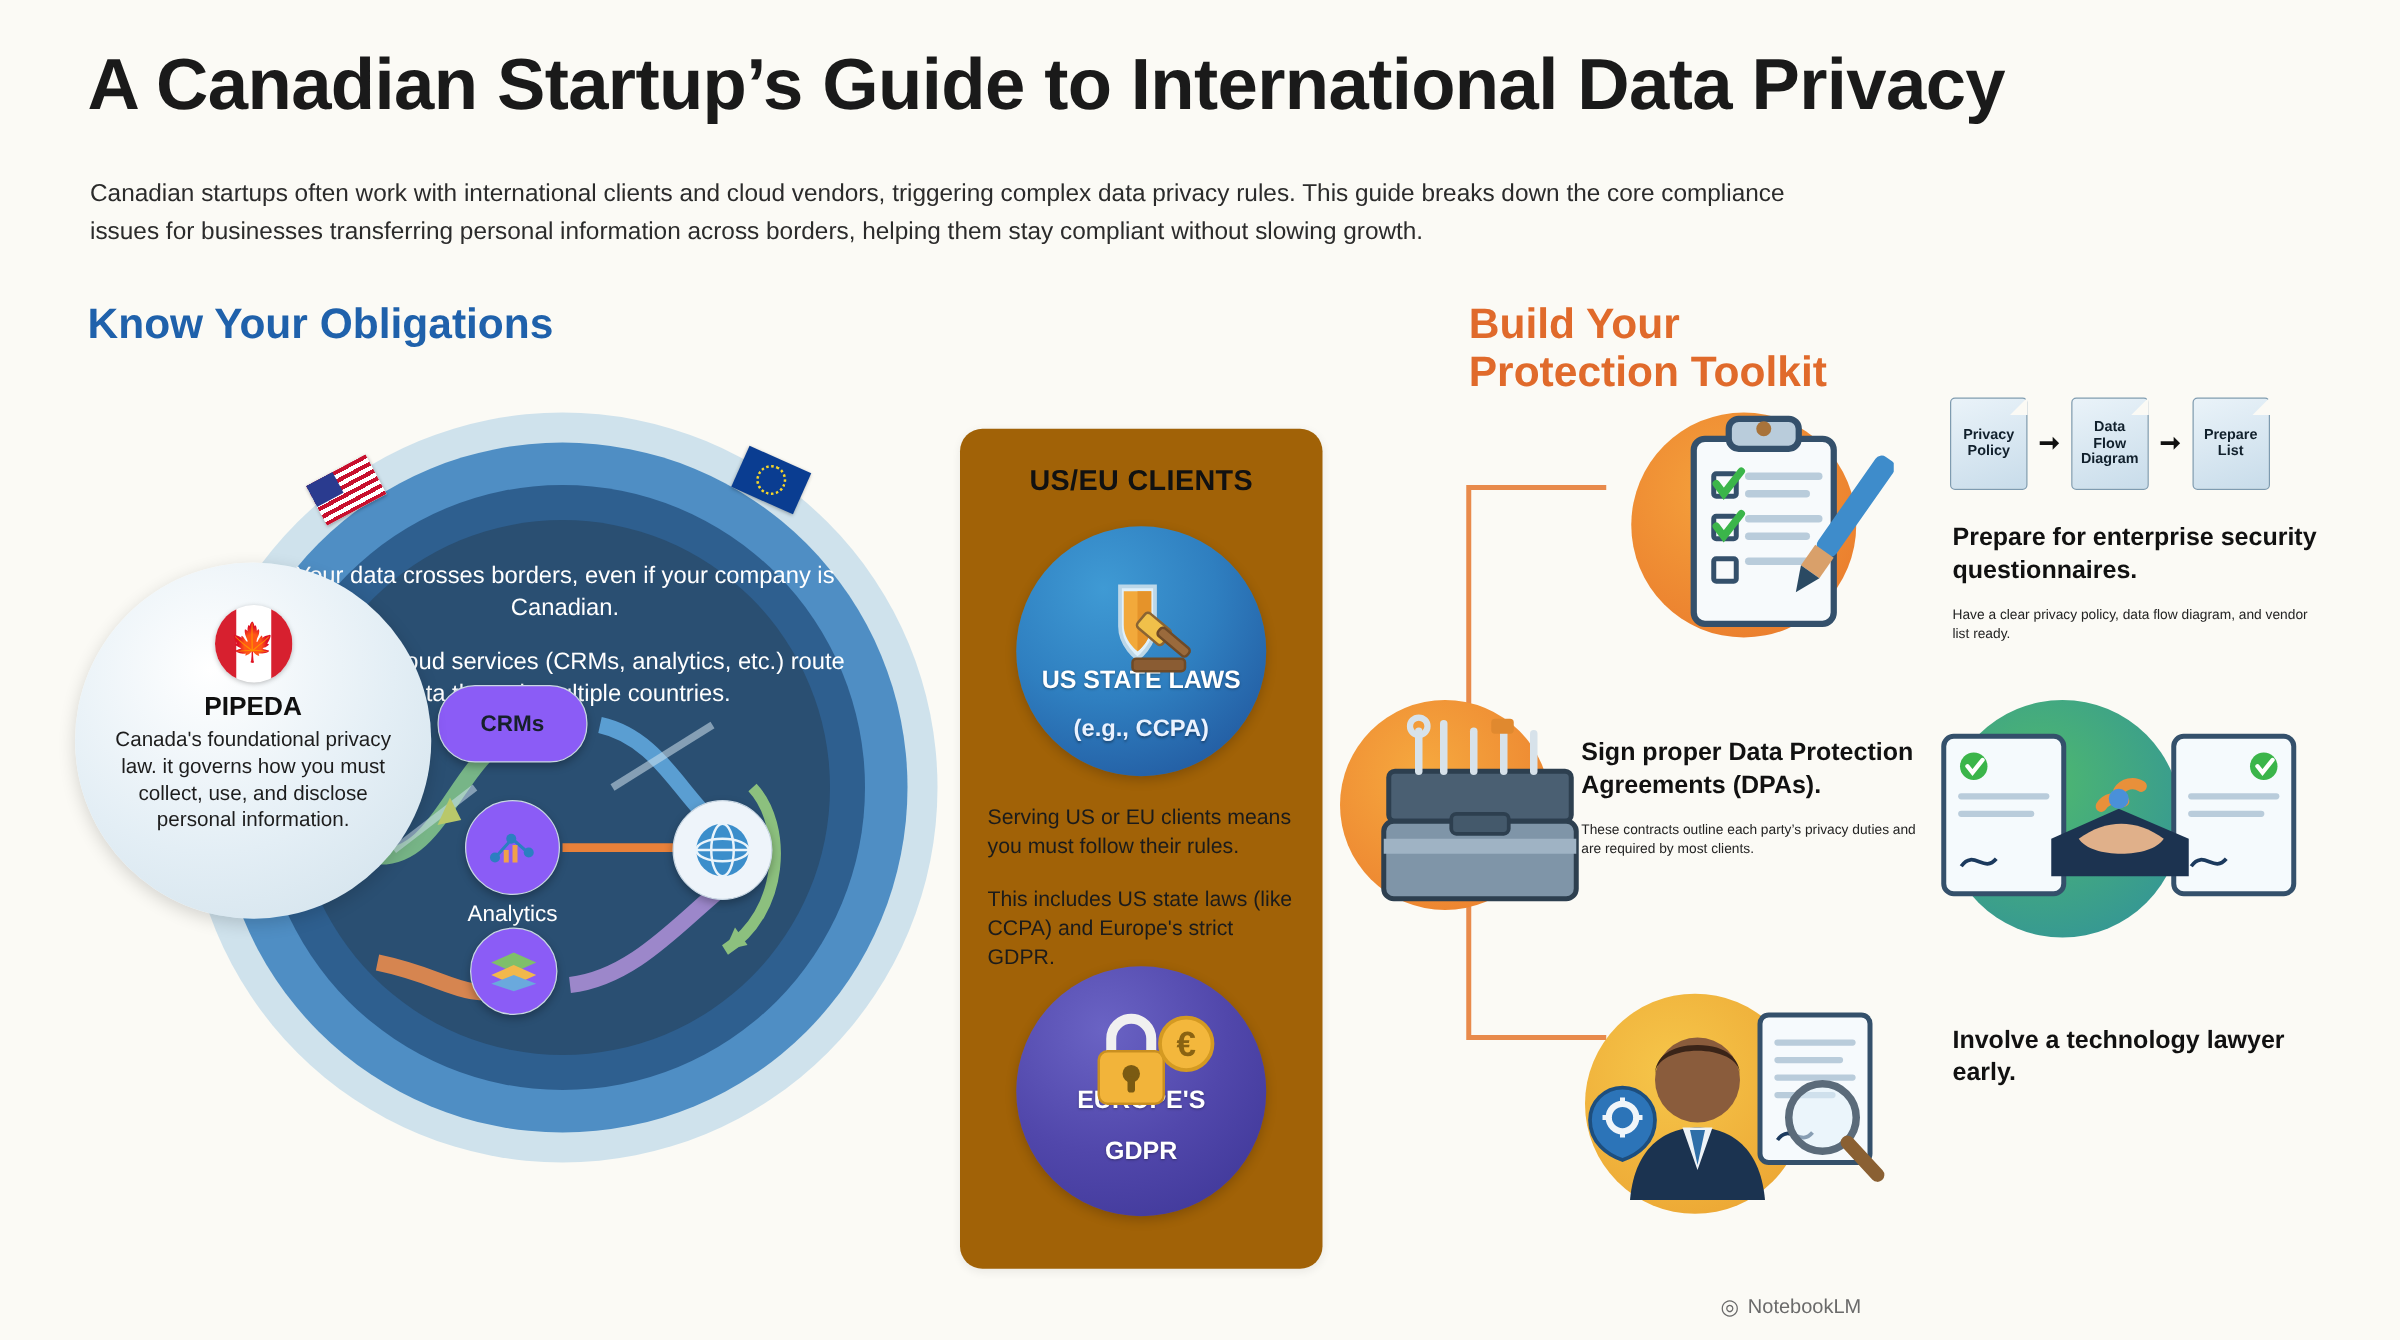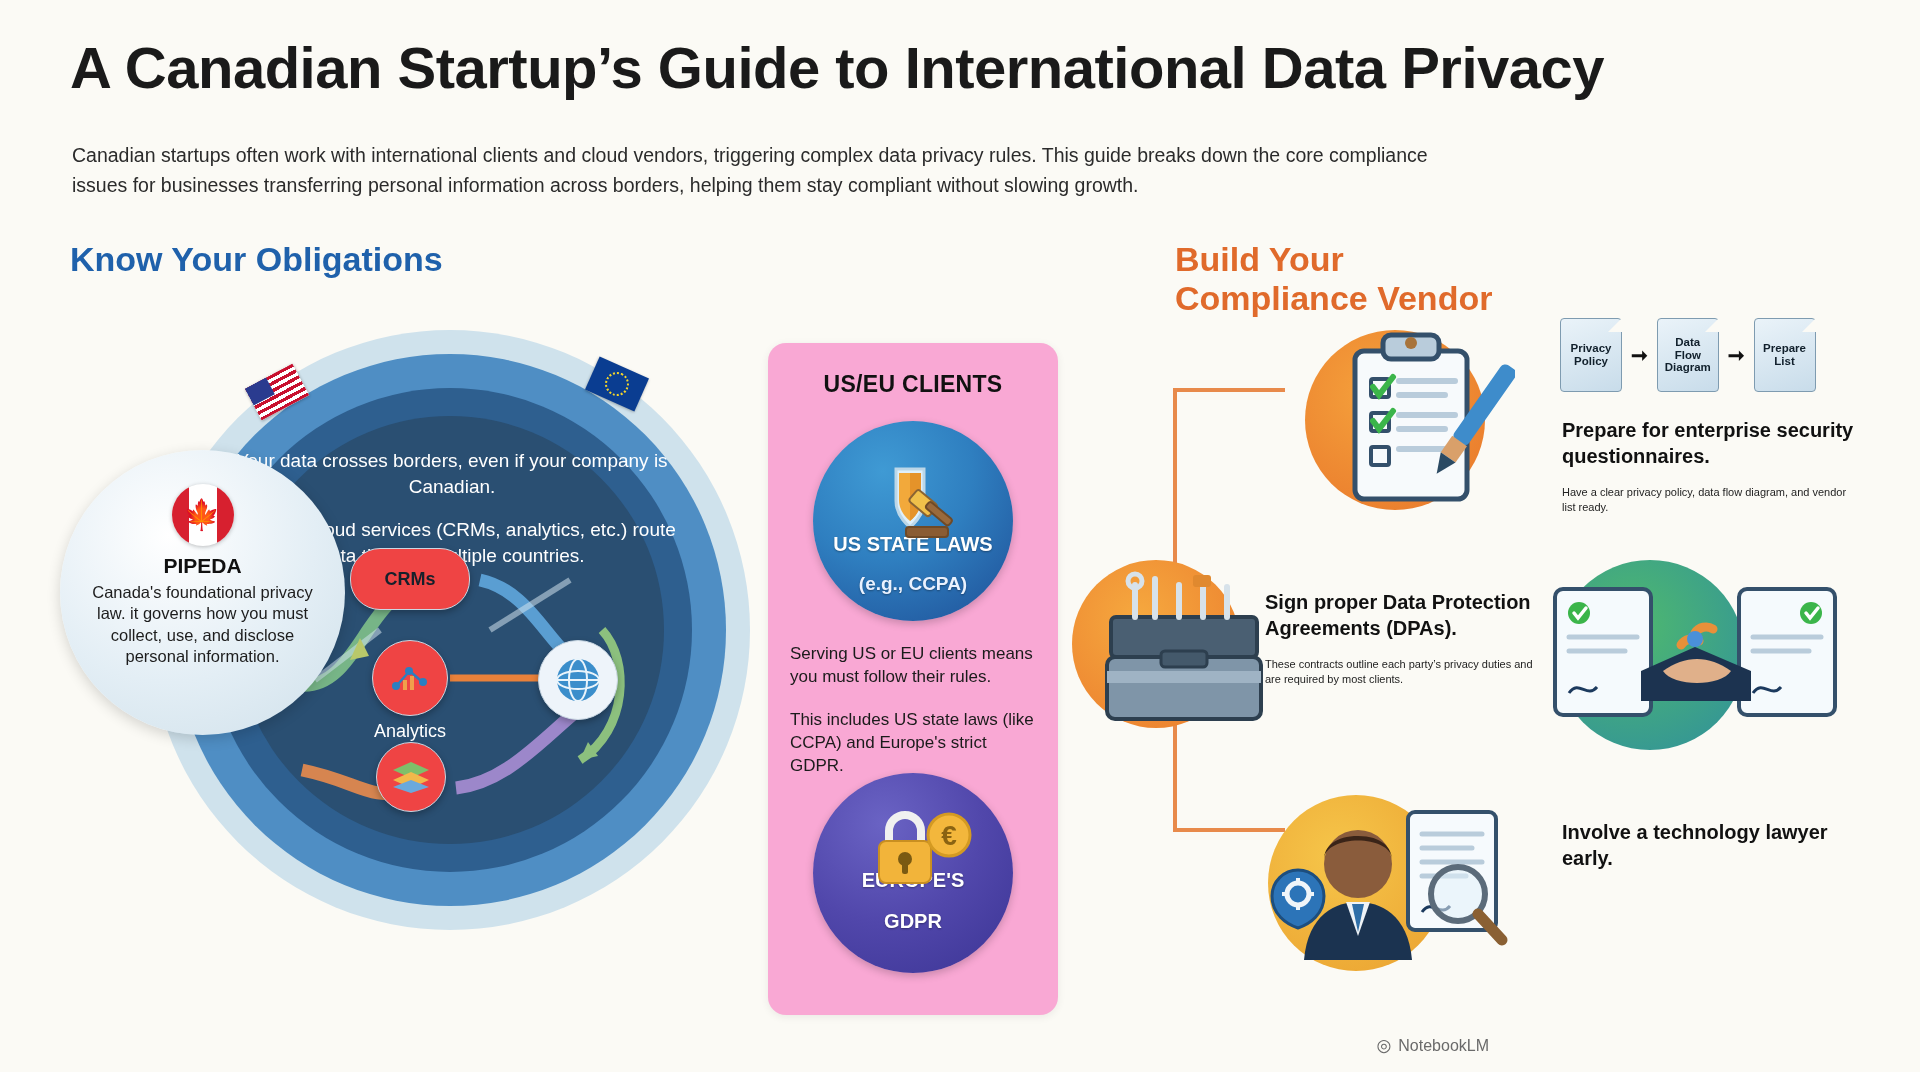--- a/index.html
+++ b/index.html
@@ -46,21 +46,21 @@
     background:#0a3d91;transform:rotate(24deg);
     box-shadow:0 1px 3px rgba(0,0,0,.3);
     display:flex;align-items:center;justify-content:center;}
   .flag-eu .stars{width:20px;height:20px;border-radius:50%;
     border:2.5px dotted #f4d52b;}
 
   .circ-text{position:absolute;left:78px;top:118px;width:448px;
     text-align:center;color:#ffffff;font-size:19px;line-height:1.35;}
   .circ-text p{margin:0 0 18px 0;}
 
-  .node{position:absolute;background:#ef4444;border:1.5px solid #c9d7e3;
+  .node{position:absolute;background:#8b5cf6;border:1.5px solid #c9d7e3;
     display:flex;align-items:center;justify-content:center;
     box-shadow:0 3px 7px rgba(0,0,0,.28);}
   .node-cloud{left:200px;top:218px;width:118px;height:60px;border-radius:30px;
     font-size:18px;font-weight:bold;color:#16202b;}
   .node-cloud:before,.node-cloud:after{content:"";position:absolute;
     background:#f3f7fb;border:1.5px solid #c9d7e3;border-radius:50%;z-index:-1;}
   .node-cloud:before{width:46px;height:46px;left:16px;top:-18px;}
   .node-cloud:after{width:36px;height:36px;left:62px;top:-22px;}
   .node-an{left:222px;top:310px;width:74px;height:74px;border-radius:50%;
     flex-direction:column;}
@@ -83,21 +83,21 @@
   .ca-flag .bl{left:0;} .ca-flag .br{right:0;}
   .ca-flag .leaf{position:absolute;left:50%;top:50%;transform:translate(-50%,-50%);
     font-size:30px;color:#d7202f;line-height:1;}
   .pipeda .pname{margin-top:8px;font-size:21px;font-weight:bold;color:#101010;}
   .pipeda .pdesc{margin-top:4px;font-size:16.5px;color:#1d1d1d;text-align:center;
     line-height:1.3;width:232px;}
 
   
   .card{
     position:absolute;left:768px;top:343px;width:290px;height:672px;
-    background:#f9a8d4;border-radius:18px;box-shadow:0 2px 8px rgba(0,0,0,.07);
+    background:#a16207;border-radius:18px;box-shadow:0 2px 8px rgba(0,0,0,.07);
   }
   .card h3{margin:0;padding-top:28px;text-align:center;
     font-size:23px;font-weight:bold;color:#111;letter-spacing:.3px;}
   .badge{position:absolute;border-radius:50%;
     display:flex;flex-direction:column;align-items:center;justify-content:flex-end;
     box-shadow:0 3px 9px rgba(0,0,0,.2);gap:17px;}
   .badge-us{left:45px;top:78px;width:200px;height:200px;
     background:radial-gradient(circle at 35% 25%,#3f9ad4 0%,#2f7fc0 45%,#1e4e96 100%);
     padding-bottom:26px;box-sizing:border-box;}
   .badge-eu{left:45px;top:430px;width:200px;height:200px;
@@ -141,21 +141,21 @@
 </style>
 </head>
 <body>
 
 <div class="page">
 
   <div class="title">A Canadian Startup’s Guide to International Data Privacy</div>
   <div class="subtitle">Canadian startups often work with international clients and cloud vendors, triggering complex data privacy rules. This guide breaks down the core compliance issues for businesses transferring personal information across borders, helping them stay compliant without slowing growth.</div>
 
   <div class="sec-head" id="sec-left">Know Your Obligations</div>
-  <div class="sec-head" id="sec-right">Build Your Compliance Vendor</div>
+  <div class="sec-head" id="sec-right">Build Your Protection Toolkit</div>
 
   <div class="circles">
     <div class="ring ring1"></div>
     <div class="ring ring2"></div>
     <div class="ring ring3"></div>
     <div class="ring ring4"></div>
 
     <svg width="600" height="600" style="position:absolute;left:0;top:0;">
       <path d="M150 355 C 205 360, 215 270, 268 255" stroke="#7fc08a" stroke-width="13" fill="none" opacity=".9"></path>
       <path d="M330 250 C 385 262, 400 325, 440 340" stroke="#5fa6dd" stroke-width="13" fill="none" opacity=".9"></path>

